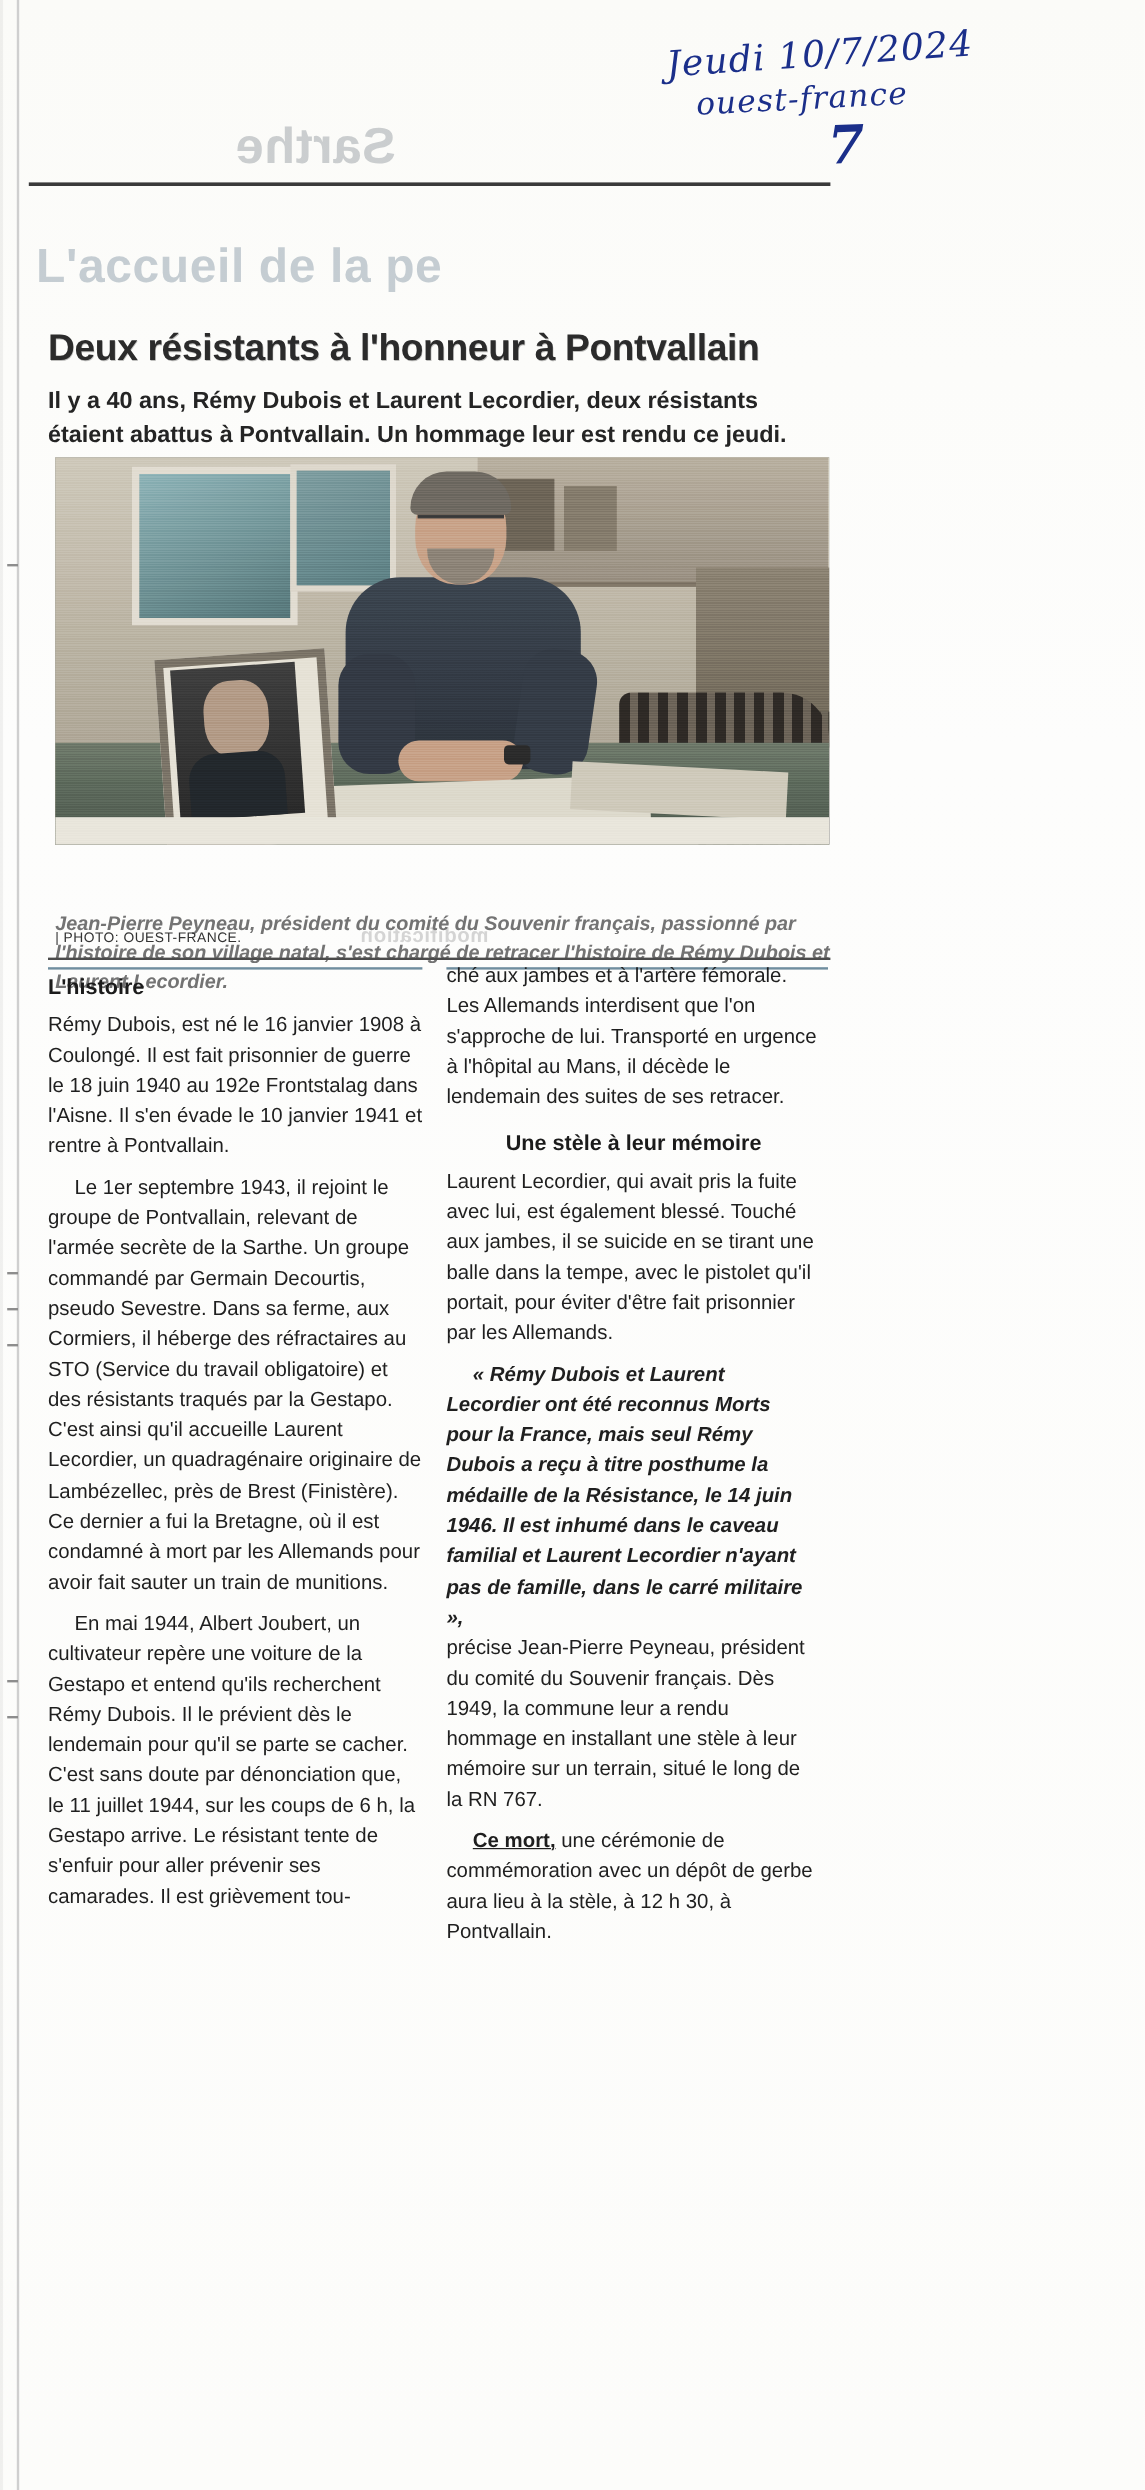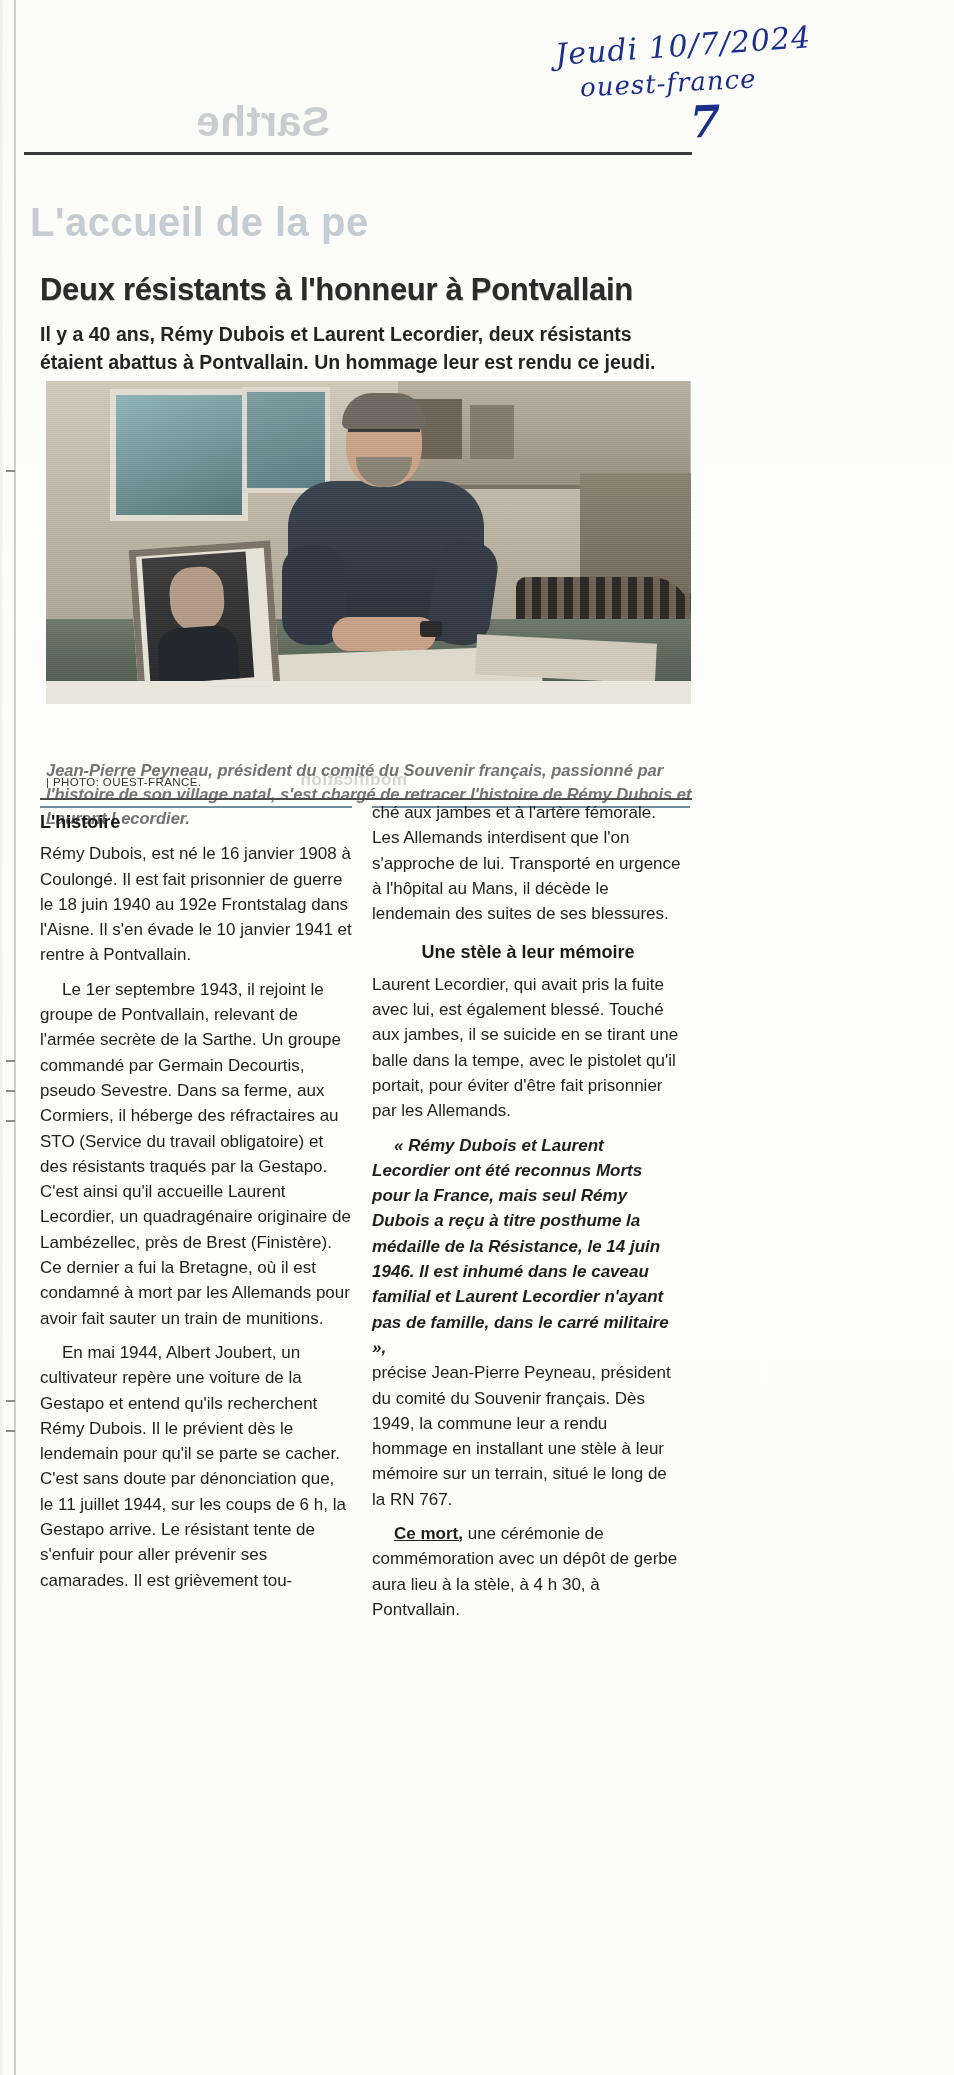--- a/index.html
+++ b/index.html
@@ -503,23 +503,23 @@
   <div class="col" id="col-left">
     <div class="subhead">L'histoire</div>
     <p class="para">Rémy Dubois, est né le 16 janvier 1908 à Coulongé. Il est fait prisonnier de guerre le 18 juin 1940 au 192e Frontstalag dans l'Aisne. Il s'en évade le 10 janvier 1941 et rentre à Pontvallain.</p>
     <div class="spacer"></div>
     <p class="para indent">Le 1er septembre 1943, il rejoint le groupe de Pontvallain, relevant de l'armée secrète de la Sarthe. Un groupe commandé par Germain Decourtis, pseudo Sevestre. Dans sa ferme, aux Cormiers, il héberge des réfractaires au STO (Service du travail obligatoire) et des résistants traqués par la Gestapo. C'est ainsi qu'il accueille Laurent Lecordier, un quadragénaire originaire de Lambézellec, près de Brest (Finistère). Ce dernier a fui la Bretagne, où il est condamné à mort par les Allemands pour avoir fait sauter un train de munitions.</p>
     <div class="spacer"></div>
     <p class="para indent">En mai 1944, Albert Joubert, un cultivateur repère une voiture de la Gestapo et entend qu'ils recherchent Rémy Dubois. Il le prévient dès le lendemain pour qu'il se parte se cacher. C'est sans doute par dénonciation que, le 11 juillet 1944, sur les coups de 6 h, la Gestapo arrive. Le résistant tente de s'enfuir pour aller prévenir ses camarades. Il est grièvement tou-</p>
   </div>
 
   <div class="col" id="col-right">
-    <p class="para">ché aux jambes et à l'artère fémorale. Les Allemands interdisent que l'on s'approche de lui. Transporté en urgence à l'hôpital au Mans, il décède le lendemain des suites de ses blessures.</p>
+    <p class="para">ché aux jambes et à l'artère fémorale. Les Allemands interdisent que l'on s'approche de lui. Transporté en urgence à l'hôpital au Mans, il décède le lendemain des suites de ses retracer.</p>
     <div class="subhead center">Une stèle à leur mémoire</div>
     <p class="para">Laurent Lecordier, qui avait pris la fuite avec lui, est également blessé. Touché aux jambes, il se suicide en se tirant une balle dans la tempe, avec le pistolet qu'il portait, pour éviter d'être fait prisonnier par les Allemands.</p>
     <div class="spacer"></div>
     <p class="para indent bold">« Rémy Dubois et Laurent Lecordier ont été reconnus Morts pour la France, mais seul Rémy Dubois a reçu à titre posthume la médaille de la Résistance, le 14 juin 1946. Il est inhumé dans le caveau familial et Laurent Lecordier n'ayant pas de famille, dans le carré militaire »,</p>
     <p class="para">précise Jean-Pierre Peyneau, président du comité du Souvenir français. Dès 1949, la commune leur a rendu hommage en installant une stèle à leur mémoire sur un terrain, situé le long de la RN 767.</p>
     <div class="spacer"></div>
-    <p class="para indent"><span class="lead-bold">Ce mort,</span><span> une cérémonie de commémoration avec un dépôt de gerbe aura lieu à la stèle, à 4 h 30, à Pontvallain.</span></p>
+    <p class="para indent"><span class="lead-bold">Ce mort,</span><span> une cérémonie de commémoration avec un dépôt de gerbe aura lieu à la stèle, à 12 h 30, à Pontvallain.</span></p>
   </div>
 
 </div>
 
 </body></html>

